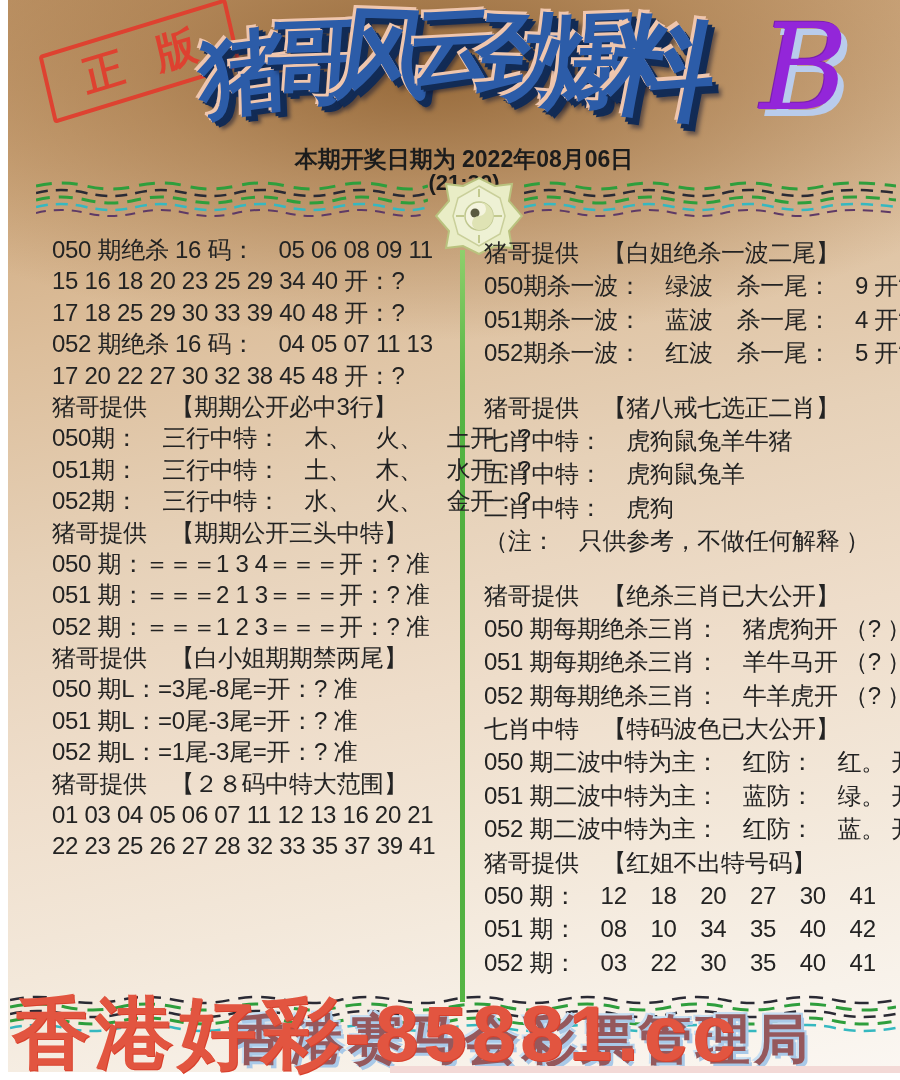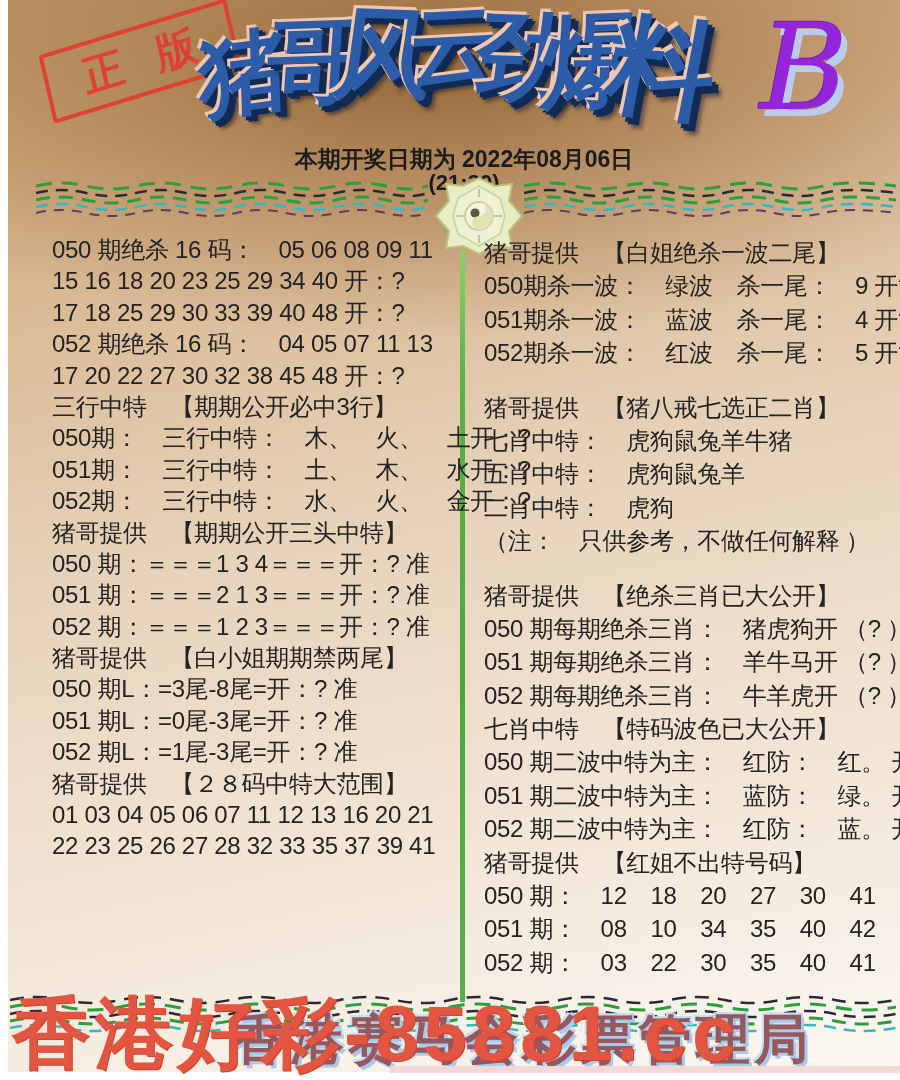--- a/index.html
+++ b/index.html
@@ -105,21 +105,21 @@
     </svg>
 
     <div class="divider"></div>
 
     <div class="col col-left">
         <div class="line">050 期绝杀 16 码：　05 06 08 09 11</div>
         <div class="line">15 16 18 20 23 25 29 34 40 开：?</div>
         <div class="line">17 18 25 29 30 33 39 40 48 开：?</div>
         <div class="line">052 期绝杀 16 码：　04 05 07 11 13</div>
         <div class="line">17 20 22 27 30 32 38 45 48 开：?</div>
-        <div class="line">三行中特　【期期公开必中3行】</div>
+        <div class="line">猪哥提供　【期期公开必中3行】</div>
         <div class="line">050期：　三行中特：　木、　火、　土开：?</div>
         <div class="line">051期：　三行中特：　土、　木、　水开：?</div>
         <div class="line">052期：　三行中特：　水、　火、　金开：?</div>
         <div class="line">猪哥提供　【期期公开三头中特】</div>
         <div class="line">050 期：＝＝＝1 3 4＝＝＝开：? 准</div>
         <div class="line">051 期：＝＝＝2 1 3＝＝＝开：? 准</div>
         <div class="line">052 期：＝＝＝1 2 3＝＝＝开：? 准</div>
         <div class="line">猪哥提供　【白小姐期期禁两尾】</div>
         <div class="line">050 期L：=3尾-8尾=开：? 准</div>
         <div class="line">051 期L：=0尾-3尾=开：? 准</div>

